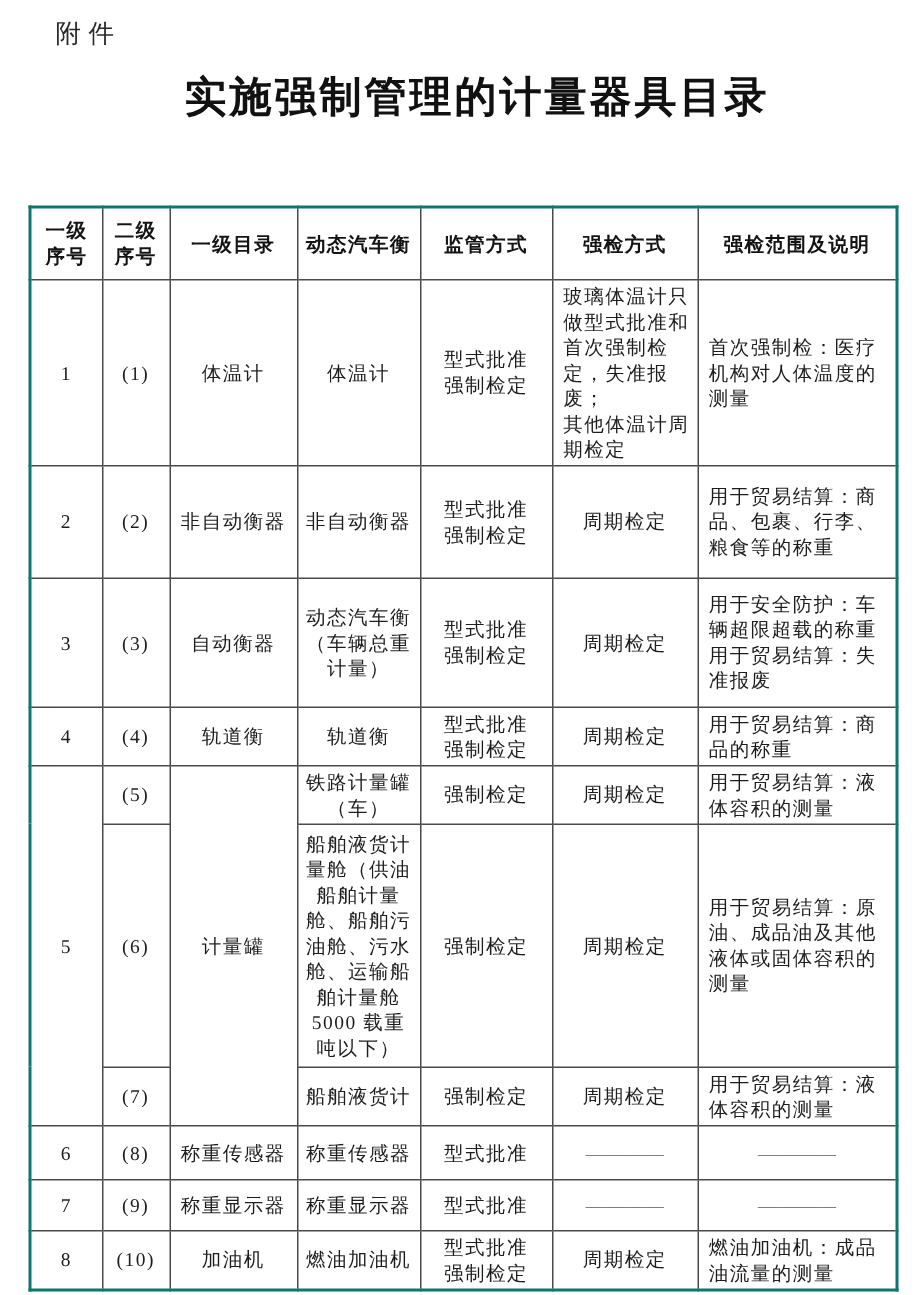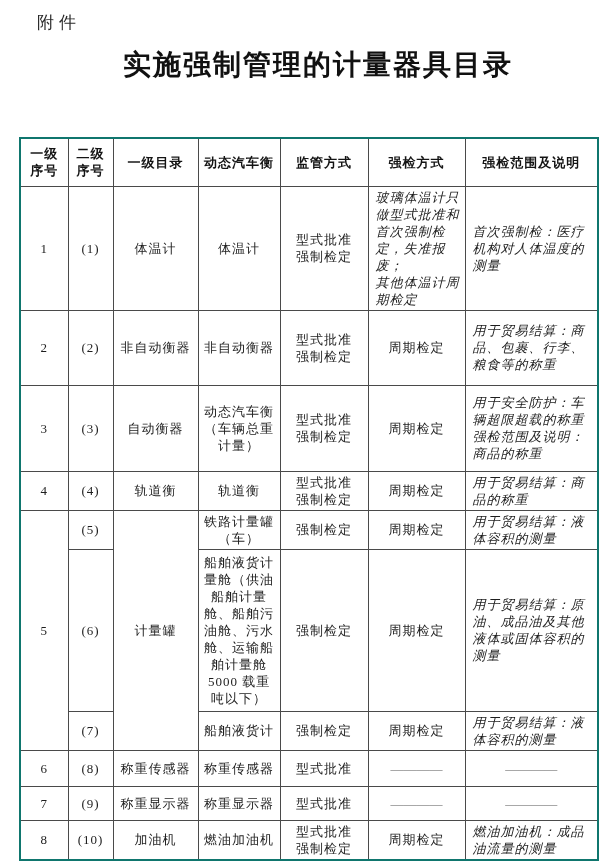--- a/index.html
+++ b/index.html
@@ -42,21 +42,20 @@
     padding: 2px 3px;
     color: #1d1d1d;
   }
   .catalog th {
     font-family: "Liberation Sans", "DejaVu Sans", sans-serif;
     font-weight: bold; font-size: 13px; color: #141414;
   }
   .catalog td.l {
     text-align: left;
     padding: 2px 5px 2px 7px;
-    font-style: italic;
   }
   .catalog td.dash {
     letter-spacing: 0;
     color: #787878;
     font-weight: normal;
   }
 </style>
 </head>
 <body>
 
@@ -119,21 +118,21 @@
         <td>3</td>
         <td>(3)</td>
         <td>自动衡器</td>
         <td>动态汽车衡
 （车辆总重
 计量）</td>
         <td>型式批准
 强制检定</td>
         <td>周期检定</td>
         <td class="l">用于安全防护：车辆超限超载的称重
-强检范围及说明：商品的称重</td>
+用于贸易结算：失准报废</td>
       </tr>
       <tr style="height:39px">
         <td>4</td>
         <td>(4)</td>
         <td>轨道衡</td>
         <td>轨道衡</td>
         <td>型式批准
 强制检定</td>
         <td>周期检定</td>
         <td class="l">用于贸易结算：商品的称重</td>

